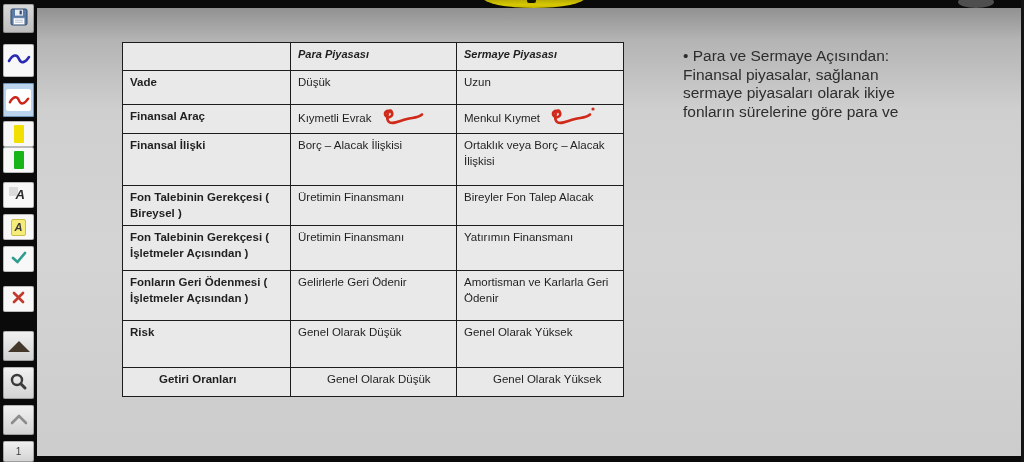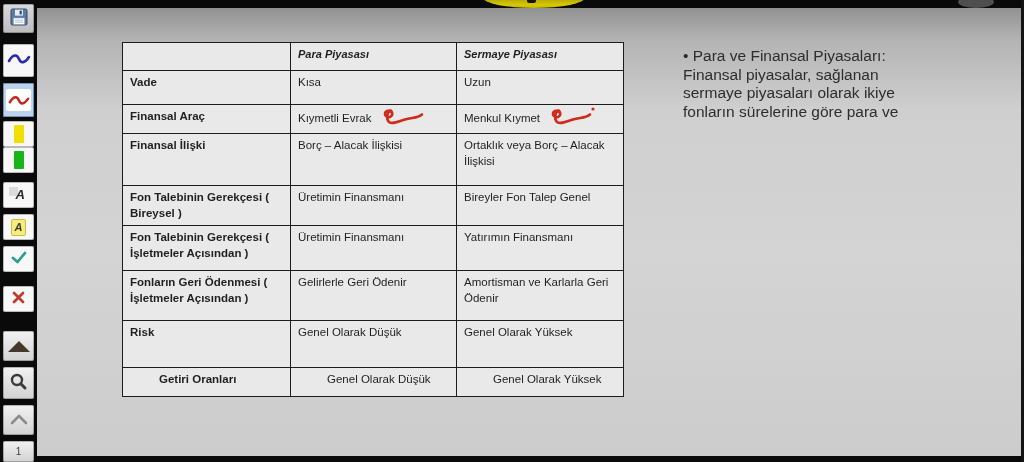--- a/index.html
+++ b/index.html
@@ -144,42 +144,42 @@
     <thead>
       <tr>
         <th></th>
         <th>Para Piyasası</th>
         <th>Sermaye Piyasası</th>
       </tr>
     </thead>
     <tbody>
         <tr>
           <td><span>Vade</span></td>
-          <td><span>Kısa</span></td>
+          <td><span>Düşük</span></td>
           <td><span>Uzun</span></td>
         </tr>
         <tr>
           <td><span>Finansal Araç</span></td>
           <td><span>Kıymetli Evrak</span><svg class="scribble" width="44" height="24" viewBox="0 0 44 24">
               <path d="M11 7 C7 4 3 8 6 11 C9 14 14 11 11.5 6.5 C9 2 5 13 9 17 C13 20 19 16 27 14 C33 12.5 38 13 42 9.5" stroke="#d02a1a" stroke-width="2.6" fill="none" stroke-linecap="round"></path>
             </svg></td>
           <td><span>Menkul Kıymet</span><svg class="scribble" width="48" height="24" viewBox="0 0 48 24">
               <path d="M11 7 C7 4 3 8 6 11 C9 14 14 11 11.5 6.5 C9 2 5 13 9 17 C13 20 19 16 27 14 C33 12.5 38 13 42 9.5" stroke="#d02a1a" stroke-width="2.6" fill="none" stroke-linecap="round"></path>
               <circle cx="45" cy="4" r="1.6" fill="#d02a1a"></circle>
             </svg></td>
         </tr>
         <tr>
           <td><span>Finansal İlişki</span></td>
           <td><span>Borç – Alacak İlişkisi</span></td>
           <td><span>Ortaklık veya Borç – Alacak İlişkisi</span></td>
         </tr>
         <tr>
           <td><span>Fon Talebinin Gerekçesi ( Bireysel )</span></td>
           <td><span>Üretimin Finansmanı</span></td>
-          <td><span>Bireyler Fon Talep Genel</span></td>
+          <td><span>Bireyler Fon Talep Alacak</span></td>
         </tr>
         <tr>
           <td><span>Fon Talebinin Gerekçesi ( İşletmeler Açısından )</span></td>
           <td><span>Üretimin Finansmanı</span></td>
           <td><span>Yatırımın Finansmanı</span></td>
         </tr>
         <tr>
           <td><span>Fonların Geri Ödenmesi ( İşletmeler Açısından )</span></td>
           <td><span>Gelirlerle Geri Ödenir</span></td>
           <td><span>Amortisman ve Karlarla Geri Ödenir</span></td>
@@ -191,21 +191,21 @@
         </tr>
         <tr>
           <td><span>Getiri Oranları</span></td>
           <td><span>Genel Olarak Düşük</span></td>
           <td><span>Genel Olarak Yüksek</span></td>
         </tr>
       </tbody>
   </table>
 
   <div class="sidenote">
-    <div>• Para ve Finansal Piyasaları:</div>
+    <div>• Para ve Sermaye Açısından:</div>
     <div>Finansal piyasalar, sağlanan</div>
     <div>sermaye piyasaları olarak ikiye</div>
     <div>fonların sürelerine göre para ve</div>
   </div>
 </div>
 
 <div class="toolbar">
 
   <div class="tbtn gray" style="top:4px;height:29px;">
     <span>

